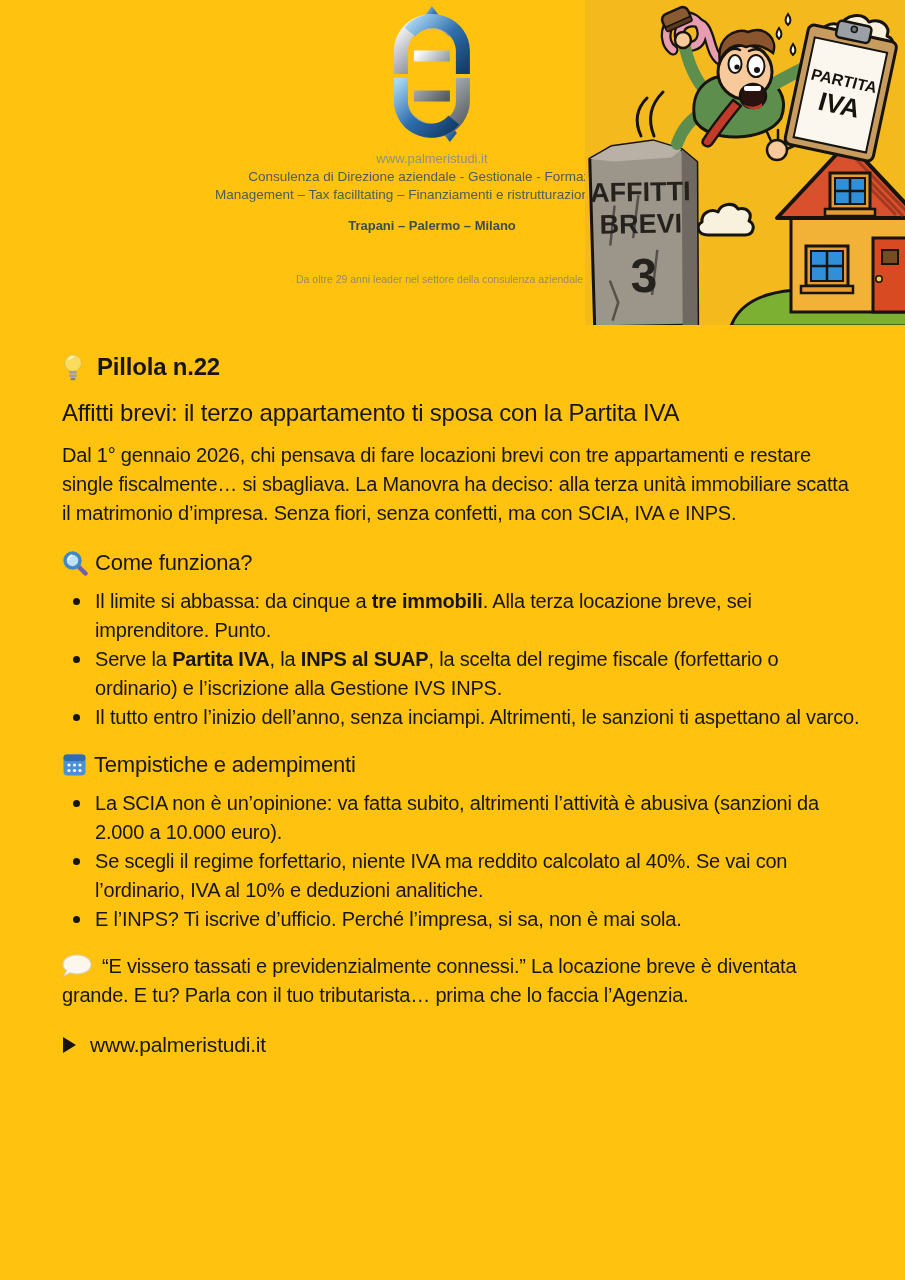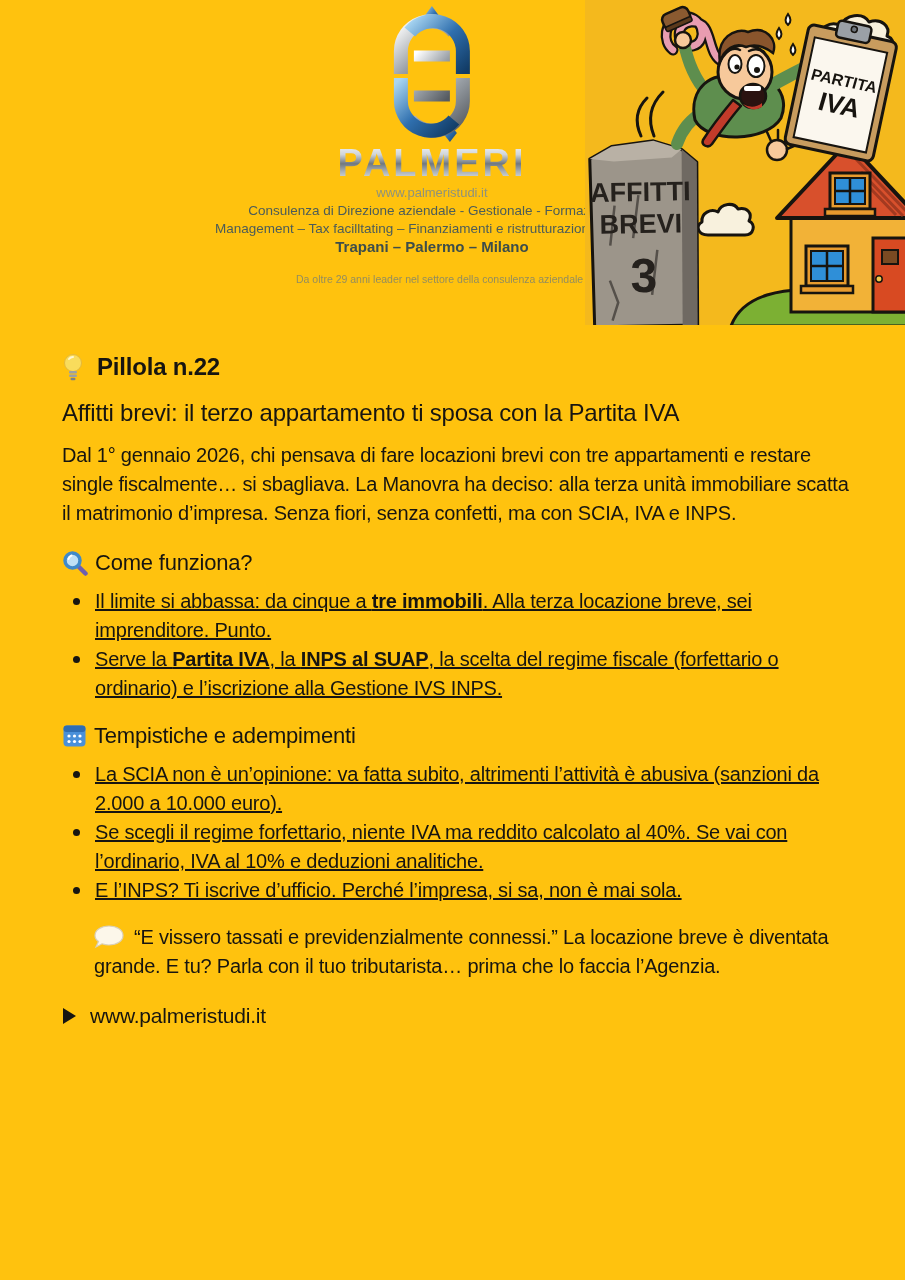--- a/index.html
+++ b/index.html
@@ -19,21 +19,21 @@
   .brand {
     font-size:38px; font-weight:700; letter-spacing:3px; line-height:1;
     margin-top:-4px;
     color:#8f969d;
     background:linear-gradient(180deg,#f7f8f9 0%,#cfd4d9 28%,#70787f 52%,#a9b0b6 72%,#eceeef 100%);
     -webkit-background-clip:text; background-clip:text;
     -webkit-text-fill-color:transparent;
   }
   .hdr-site   { margin-top:3px; font-size:13px; color:#8e927c; }
   .hdr-line   { margin-top:3px; font-size:13.5px; color:#4c5c59; }
-  .hdr-cities { margin-top:2px; font-size:15px; font-weight:700; color:#3d4d4a; }
+  .hdr-cities { margin-top:16px; font-size:13px; font-weight:700; color:#3d4d4a; }
   .hdr-tagline{
     position:absolute; left:296px; top:273px; z-index:1;
     font-size:10.5px; color:#938d5f; white-space:nowrap;
   }
   
   .illustration {
     position:absolute; top:0; right:0; width:320px; height:325px;
     z-index:2; background:#f4b91d;
   }
   .illustration svg { display:block; width:320px; height:325px; }
@@ -42,26 +42,26 @@
     position:absolute; top:352px; left:62px; width:800px; z-index:3;
     font-size:20px; line-height:29px; letter-spacing:-0.2px;
   }
   .icon-row { display:flex; align-items:center; gap:7px; }
   .icon-row .ic { flex:0 0 auto; display:inline-block; }
   .kicker   { font-size:24px; font-weight:700; margin-left:6px; margin-bottom:16px; }
   .doc-title{ font-size:24px; font-weight:400; line-height:31px; margin-bottom:13px; }
   .para     { margin-bottom:20px; }
   .sec-head { font-size:22px; font-weight:400; margin-bottom:10px; }
   ul.blist  { list-style:none; margin-bottom:18px; }
-  ul.blist li { position:relative; padding-left:33px;text-decoration:underline; }
+  ul.blist li { position:relative; padding-left:33px; }
   ul.blist li::before {
     content:""; position:absolute; left:11px; top:11px;
     width:7px; height:7px; border-radius:50%; background:#171511;
   }
-  .outro { margin-bottom:20px;margin-left:32px; }
+  .outro { margin-bottom:20px; }
   .outro .ic { vertical-align:-5px; margin-right:10px; }
   .link-row { display:flex; align-items:center; gap:13px; font-size:21px; }
   .b { font-weight:700; }
 </style>
 </head>
 <body>
 
 <header>
   <div class="logo-block">
     <svg class="logo-mark" width="150" height="144" viewBox="0 0 150 144">
@@ -79,21 +79,20 @@
       </defs>
       <path d="M75 2 l8 11 -8 11 -8 -11 z" fill="url(#gBlue)"></path>
       <path d="M93 138 l7 -9 -7 -9 -7 9 z" fill="url(#gBlue)"></path>
       <path d="M97 28 A30 30 0 0 0 44 47 L44 70" stroke="url(#gSilver)" stroke-width="14" fill="none"></path>
       <path d="M53 28 A30 30 0 0 1 106 47 L106 70" stroke="url(#gBlue)" stroke-width="14" fill="none"></path>
       <path d="M53 116 A30 30 0 0 0 106 97 L106 74" stroke="url(#gSilver)" stroke-width="14" fill="none"></path>
       <path d="M97 116 A30 30 0 0 1 44 97 L44 74" stroke="url(#gBlue)" stroke-width="14" fill="none"></path>
       <path d="M75 46 L75 98" stroke="url(#gBlue)" stroke-width="14"></path>
       <path d="M57 52 L93 52 M57 92 L93 92" stroke="url(#gSilver)" stroke-width="11"></path>
     </svg>
-    <div class="brand">PALMERI</div>
     <div class="hdr-site">www.palmeristudi.it</div>
     <div class="hdr-line">Consulenza di Direzione aziendale - Gestionale - Formazione</div>
     <div class="hdr-line">Management – Tax facilltating – Finanziamenti e ristrutturazioni aziendali</div>
     <div class="hdr-cities">Trapani – Palermo – Milano</div>
   </div>
   <div class="hdr-tagline">Da oltre 29 anni leader nel settore della consulenza aziendale</div>
 </header>
 
 <div class="illustration">
   <svg viewBox="0 0 320 325">
@@ -215,20 +214,21 @@
     <svg class="ic" width="26" height="26" viewBox="0 0 26 26">
       <line x1="16" y1="16" x2="23.5" y2="23.5" stroke="#6f5fae" stroke-width="4.5" stroke-linecap="round"></line>
       <circle cx="10.5" cy="10.5" r="7.5" fill="#bfe0f5" stroke="#3f89c9" stroke-width="3.5"></circle>
       <path d="M6.5 9 a5 5 0 0 1 3 -3.5" stroke="#ffffff" stroke-width="2" fill="none" stroke-linecap="round"></path>
     </svg>
     <span>Come funziona?</span>
   </div>
   <ul class="blist">
       <li><span>Il limite si abbassa: da cinque a </span><span class="b">tre immobili</span><span>. Alla terza locazione breve, sei imprenditore. Punto.</span></li>
       <li><span>Serve la </span><span class="b">Partita IVA</span><span>, la </span><span class="b">INPS al SUAP</span><span>, la scelta del regime fiscale (forfettario o ordinario) e l’iscrizione alla Gestione IVS INPS.</span></li>
+      <li><span>Il tutto entro l’inizio dell’anno, senza inciampi. Altrimenti, le sanzioni ti aspettano al varco.</span></li>
     </ul>
 
   <div class="icon-row sec-head">
     <svg class="ic" width="25" height="25" viewBox="0 0 25 25">
       <rect x="1.5" y="2.5" width="22" height="21" rx="4" fill="#4a90d9"></rect>
       <rect x="1.5" y="2.5" width="22" height="6.5" rx="3" fill="#2f6db3"></rect>
       <g fill="#ffffff">
         <circle cx="7" cy="13" r="1.6"></circle>
           <circle cx="12.5" cy="13" r="1.6"></circle>
           <circle cx="18" cy="13" r="1.6"></circle>

